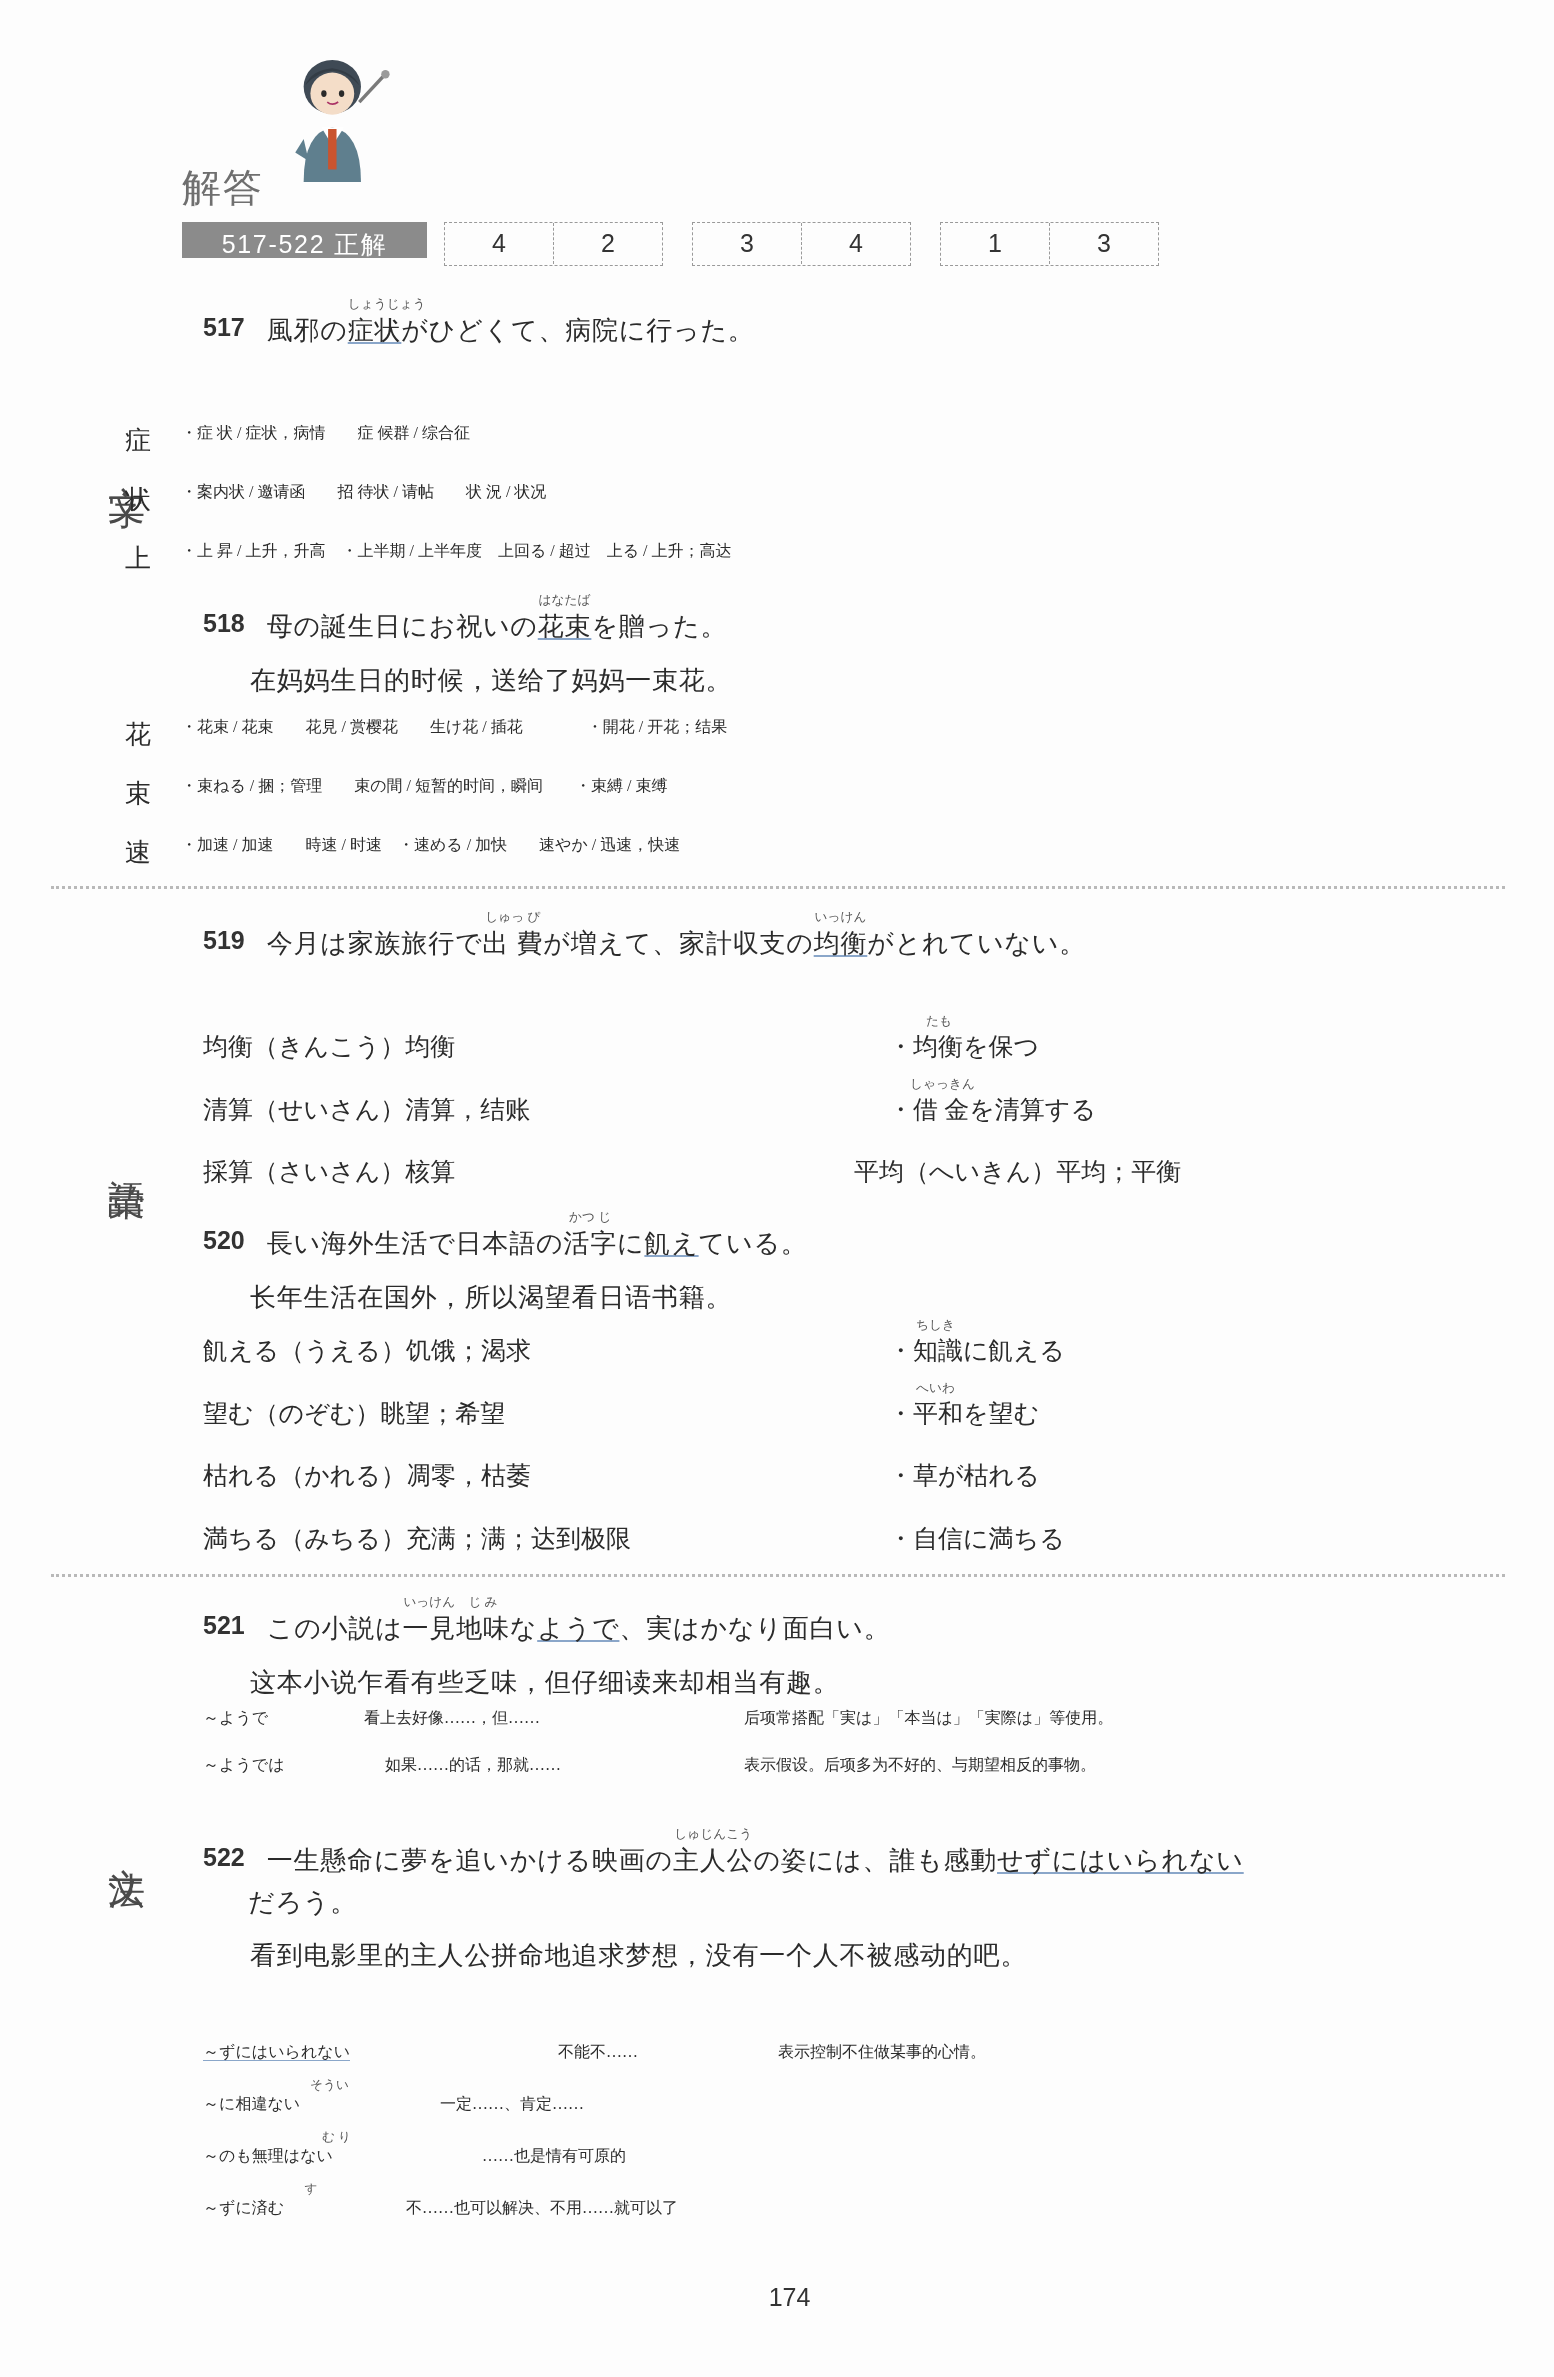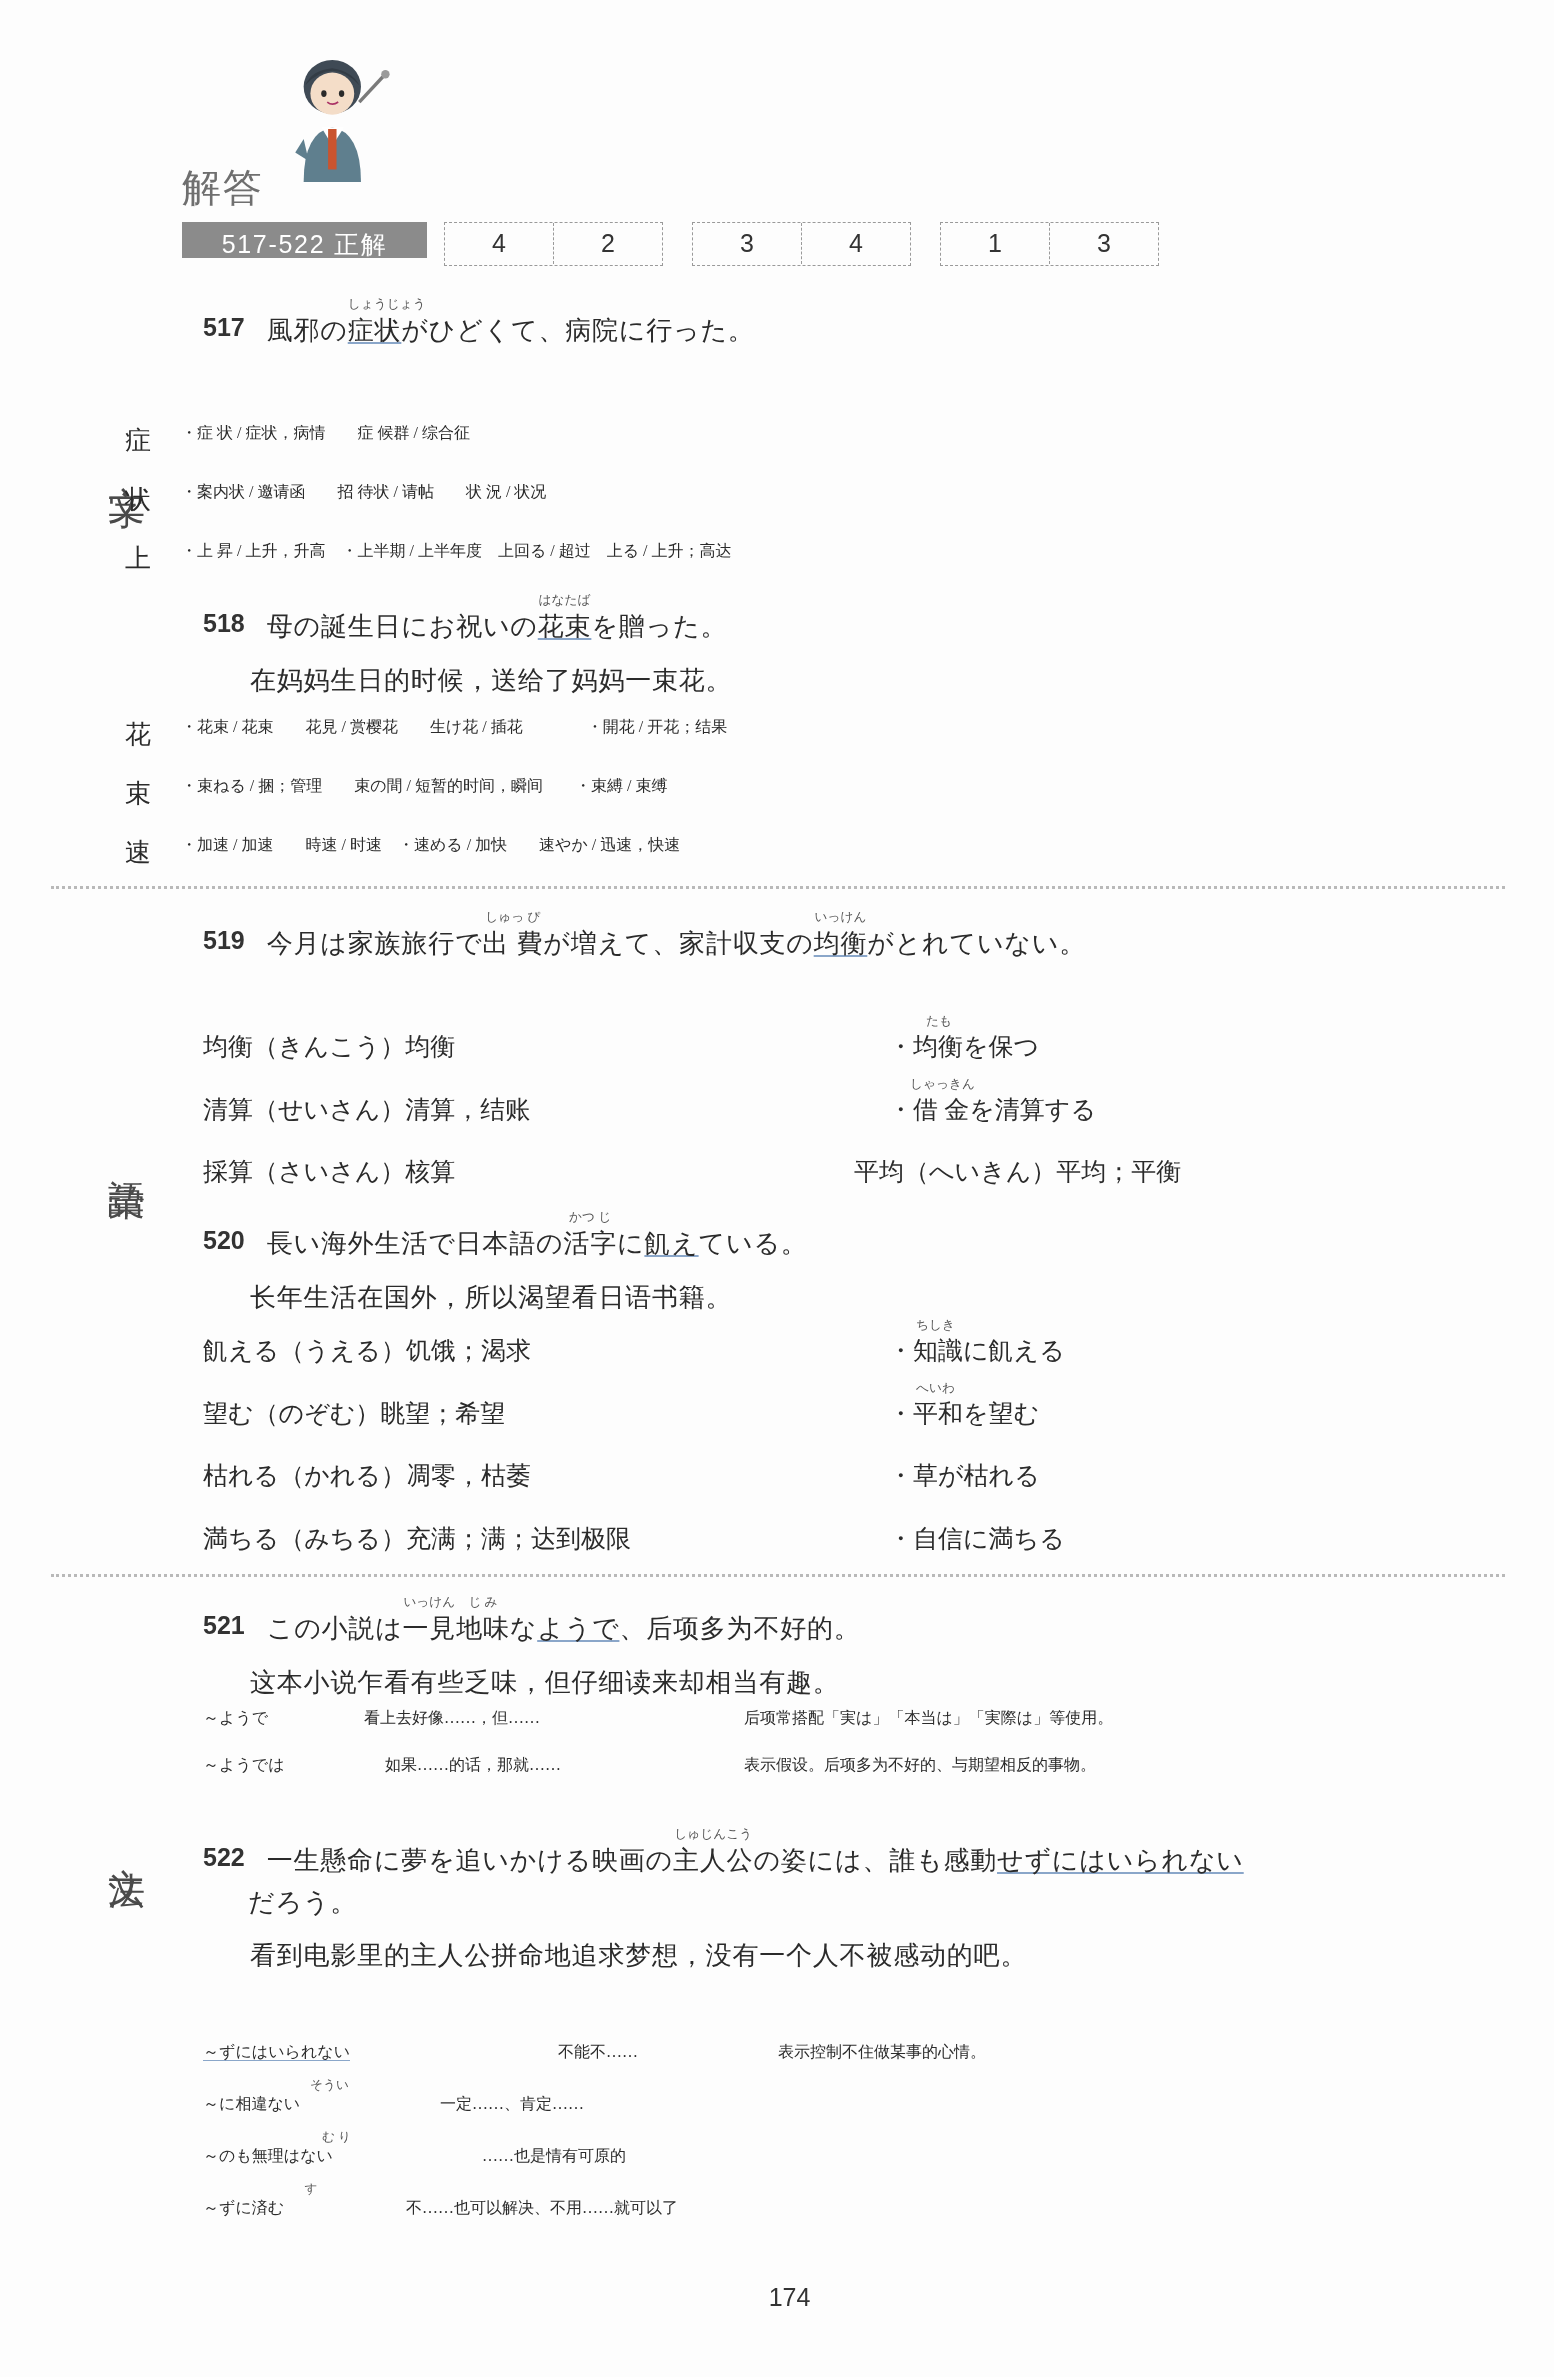--- a/index.html
+++ b/index.html
@@ -349,21 +349,21 @@
       <span class="bullet-line" style="position:absolute; left:685px; top:0;">・自信に満ちる</span>
     </div>
   </div>
 
   <div class="dotline" style="top:1574px;"></div>
 
   <div class="blk" style="left:203px; top:1611px;">
     <div style="display:flex; align-items:flex-start;">
       <span class="qnum">521</span>
       <span class="jp" style="margin-left:22px;">
-        <span>この小説は</span><span class="ruby-wrap"><span class="ruby">いっけん</span><span>一見</span></span><span class="ruby-wrap"><span class="ruby">じ み</span><span>地味</span></span><span>な</span><span class="ul">ようで</span><span>、后项多为不好的。</span>
+        <span>この小説は</span><span class="ruby-wrap"><span class="ruby">いっけん</span><span>一見</span></span><span class="ruby-wrap"><span class="ruby">じ み</span><span>地味</span></span><span>な</span><span class="ul">ようで</span><span>、実はかなり面白い。</span>
       </span>
     </div>
     <div class="cn" style="margin-left:47px; margin-top:18.6px;">这本小说乍看有些乏味，但仔细读来却相当有趣。</div>
   </div>
 
   <div class="blk" style="left:203px; top:1708px;">
     <div style="position:relative; height:47px;">
       <span class="row">～ようで</span>
       <span class="row" style="position:absolute; left:161px; top:0;">看上去好像……，但……</span>
       <span class="row" style="position:absolute; left:541px; top:0;">后项常搭配「実は」「本当は」「実際は」等使用。</span>

